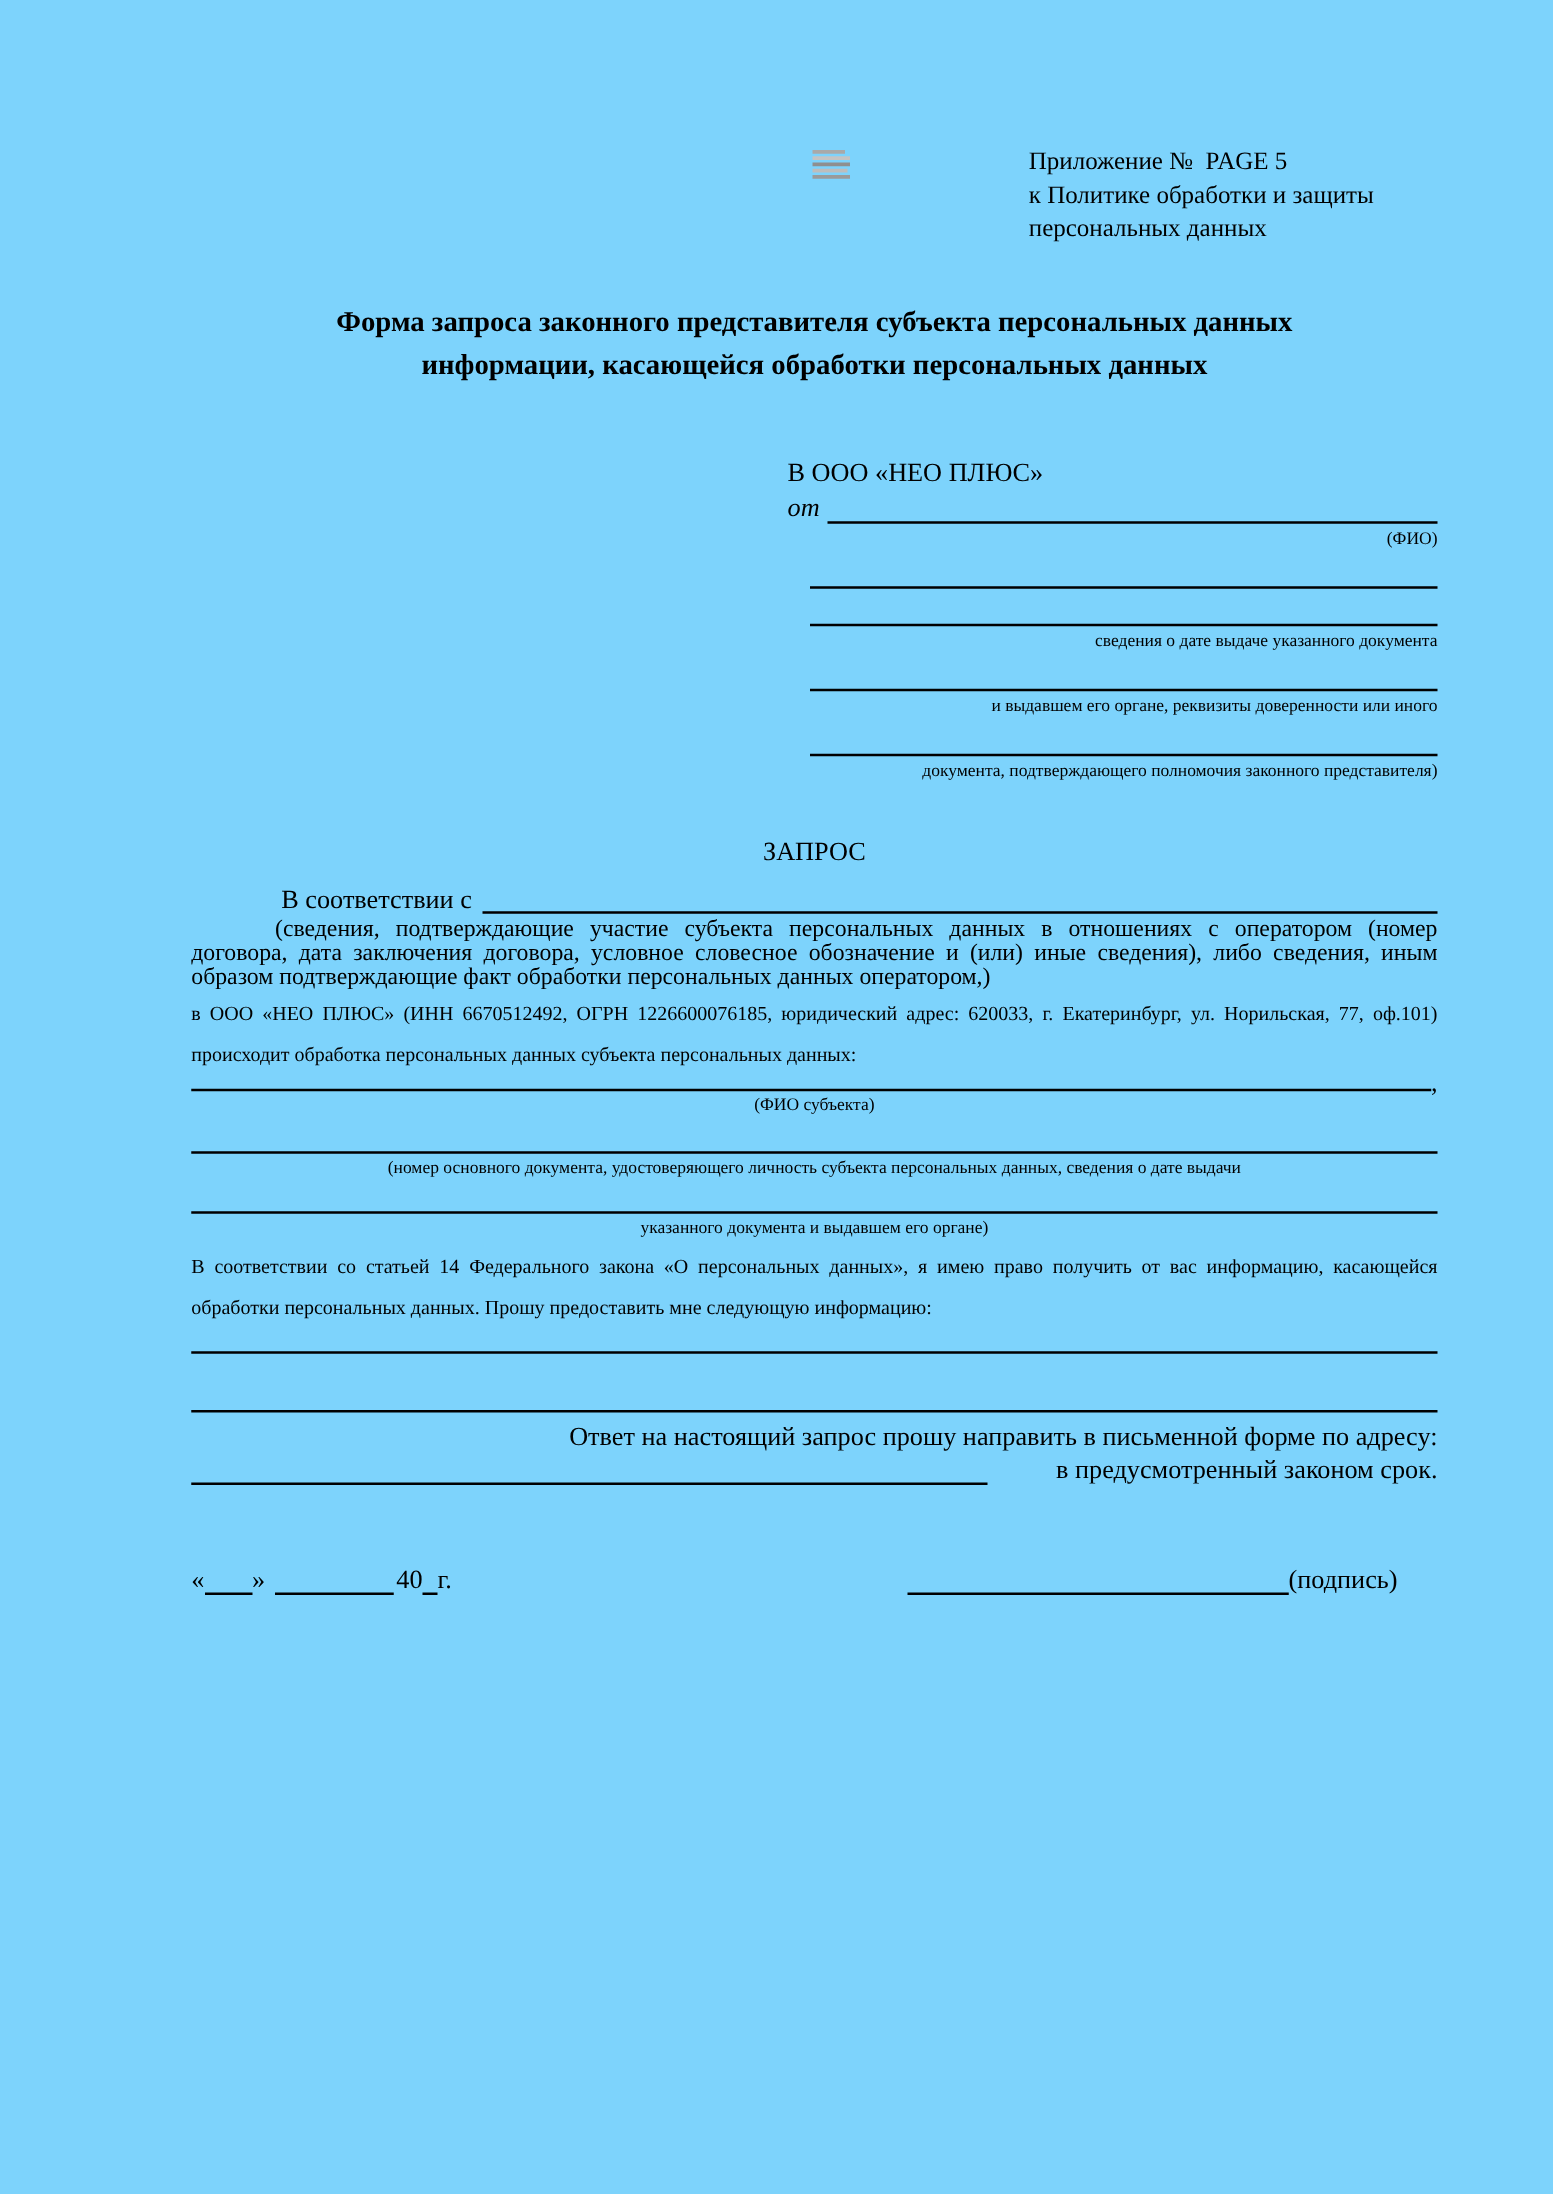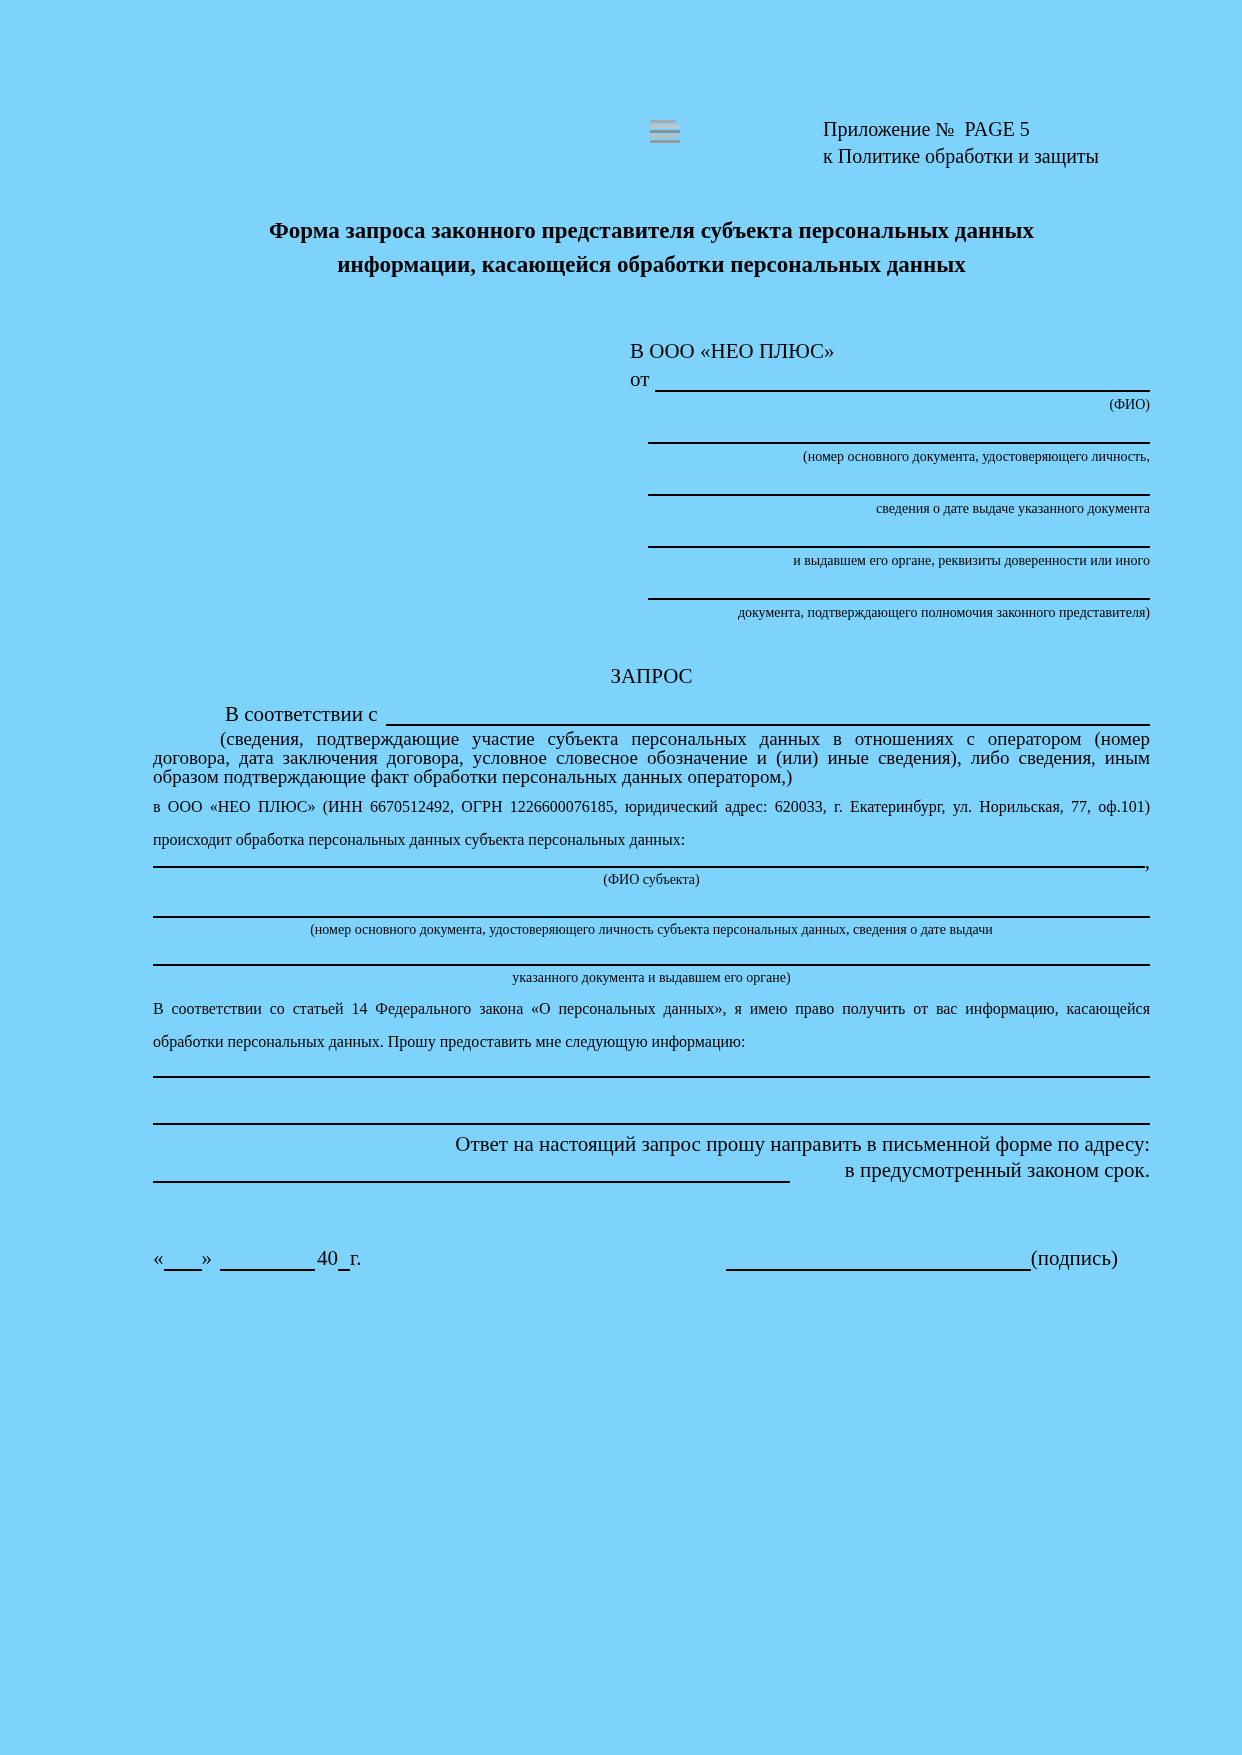--- a/index.html
+++ b/index.html
@@ -23,21 +23,21 @@
   .fc-icon .b1{background:#a9a9a9;width:26px;}
   .fc-icon .b2{background:#c4c4c4;width:30px;}
   .fc-icon .b3{background:#8f8f8f;width:30px;}
   .fc-icon .b4{background:#bdbdbd;width:28px;}
   .fc-icon .b5{background:#9a9a9a;width:30px;}
 
   .doc-title{margin-top:44px;text-align:center;font-weight:bold;font-size:23px;line-height:34px;font-family:Liberation Serif, serif;}
 
   .addressee{margin-left:477px;margin-top:54px;font-size:21px;}
   .addressee .to{line-height:30px;}
-  .from-row{display:flex;align-items:flex-end;height:26px;}
+  .from-row{display:flex;align-items:flex-end;height:26px;font-style:italic;}
   .from-row .lbl{flex:0 0 auto;padding-right:6px;}
   .ul{border-bottom:2px solid #000;}
   .fill{flex:1 1 auto;}
   .fields{margin-left:18px;}
   .cap{font-size:14px;line-height:19px;text-align:right;padding-top:3px;height:19px;}
   .blank{height:28px;border-bottom:2px solid #000;}
 
   .zapros{margin-top:42px;text-align:center;font-size:21px;line-height:24px;}
 
   .intro-row{display:flex;align-items:flex-end;margin-top:14px;padding-left:72px;font-size:21px;line-height:24px;}
@@ -82,37 +82,37 @@
       <div class="b3"></div>
       <div class="b4"></div>
       <div class="b5"></div>
   </div>
 
   <div class="content">
 
     <div class="appendix">
       <div class="pre">Приложение №  PAGE 5</div>
       <div>к Политике обработки и защиты</div>
+      <div>персональных данных</div>
     </div>
 
     <div class="doc-title">
       <div>Форма запроса законного представителя субъекта персональных данных</div>
       <div>информации, касающейся обработки персональных данных</div>
     </div>
 
     <div class="addressee">
       <div class="to">В ООО «НЕО ПЛЮС»</div>
       <div class="from-row">
         <span class="lbl">от</span>
         <span class="ul fill"></span>
       </div>
       <div class="fields">
         <div class="cap">(ФИО)</div>
         <div class="blank"></div>
-        <div class="cap">(номер основного документа, удостоверяющего личность,</div>
         <div class="blank"></div>
         <div class="cap">сведения о дате выдаче указанного документа</div>
         <div class="blank"></div>
         <div class="cap">и выдавшем его органе, реквизиты доверенности или иного</div>
         <div class="blank"></div>
         <div class="cap">документа, подтверждающего полномочия законного представителя)</div>
       </div>
     </div>
 
     <div class="zapros">ЗАПРОС</div>

